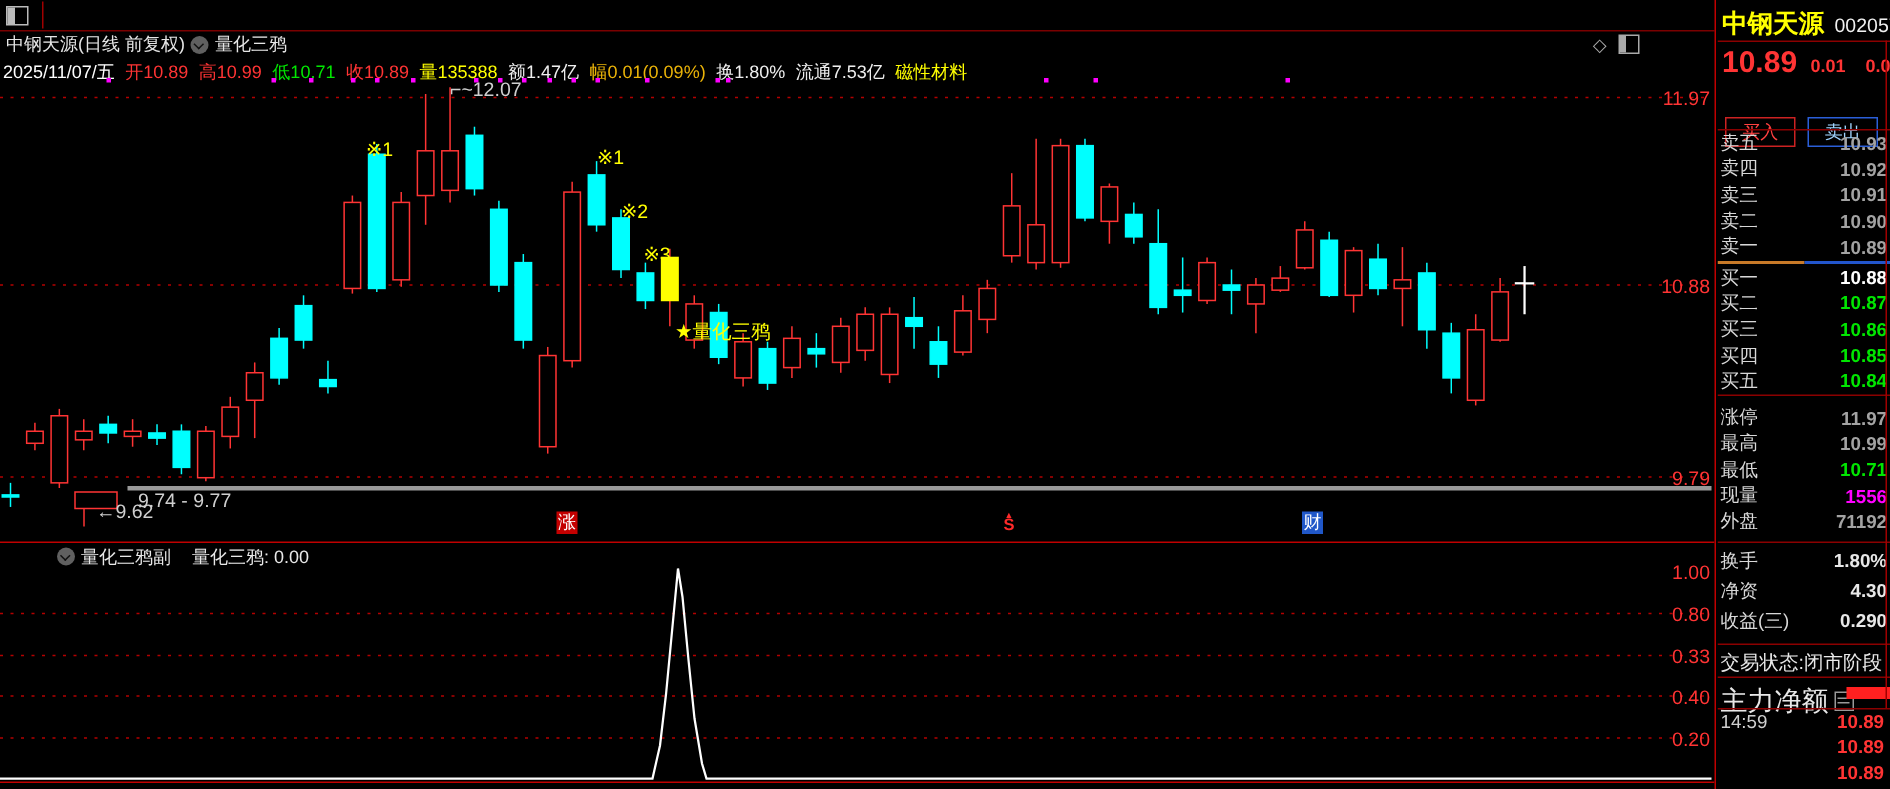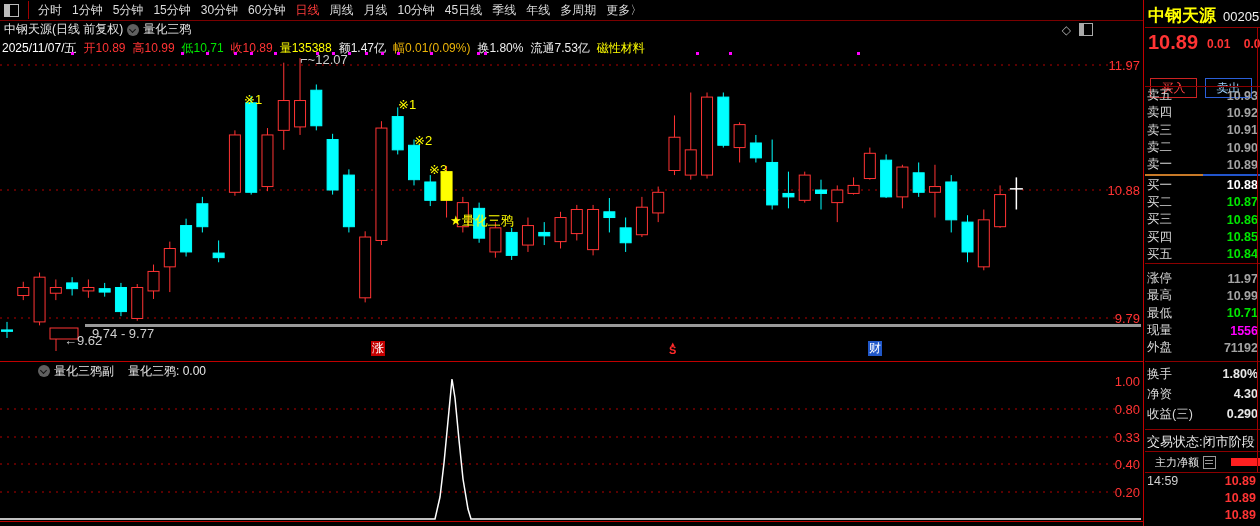--- a/index.html
+++ b/index.html
@@ -58,55 +58,38 @@
   .qrow .lb{color:#d8d8d8;}
   .qrow .vl{font-weight:bold;}
   #qbox{position:absolute;left:0;top:86px;width:115px;border-top:1px solid #8b0000;border-bottom:1px solid #8b0000;}
   #qdivider{height:3px;display:flex;}
   #qdivider .o{width:50%;height:2px;background:#c87a28;margin-top:1px;}
   #qdivider .b{width:50%;height:2px;background:#2255cc;margin-top:1px;}
   #statbox{position:absolute;left:0;top:270px;width:115px;}
   #statbox2{position:absolute;left:0;top:364px;width:115px;}
   #statbox2 .qrow{height:20px;}
   #status-row{position:absolute;left:2px;top:433px;color:#e8e8e8;font-size:13px;white-space:nowrap;}
-  #flow-row{position:absolute;left:2px;top:455px;color:#e8e8e8;font-size:11px;display:flex;align-items:center;margin-left:8px;}
+  #flow-row{position:absolute;left:2px;top:455px;color:#e8e8e8;font-size:18px;display:flex;align-items:center;}
   #flow-icon{width:11px;height:11px;border:1px solid #999;margin-left:4px;position:relative;}
   #flow-icon::before{content:"";position:absolute;left:1px;top:3px;width:8px;height:1px;background:#999;}
   #flow-icon::after{content:"";position:absolute;left:1px;top:6px;width:8px;height:1px;background:#999;}
   #flow-bar{position:absolute;left:86px;top:458px;width:32px;height:8px;background:#ff2020;}
   #ticks{position:absolute;left:0;top:474px;width:113px;}
   .tickrow{height:17px;display:flex;justify-content:space-between;padding:0 2px;}
   .tickrow .t{color:#cfcfcf;}
   .tickrow .p{color:#ff3434;font-weight:bold;}
   #rp-vline{position:absolute;left:112px;top:27px;width:1px;height:445px;background:#a00000;}
   #main-vline{position:absolute;left:1143px;top:0;width:1px;height:526px;background:#c00000;}
 </style>
 </head>
 <body>
 
 <div id="topbar">
   <div id="win-split-icon"></div>
   <div class="tb-vline"></div>
-  <div id="periods" style="display:flex;">
-      <div class="period">分时</div>
-      <div class="period">1分钟</div>
-      <div class="period">5分钟</div>
-      <div class="period">15分钟</div>
-      <div class="period">30分钟</div>
-      <div class="period">60分钟</div>
-      <div class="period active">日线</div>
-      <div class="period">周线</div>
-      <div class="period">月线</div>
-      <div class="period">10分钟</div>
-      <div class="period">45日线</div>
-      <div class="period">季线</div>
-      <div class="period">年线</div>
-      <div class="period">多周期</div>
-      <div class="period">更多〉</div>
-    </div>
 </div>
 
 <div id="chart-header">
   <span style="margin-left:4px;">中钢天源(日线 前复权)</span>
   <span class="circ-icon"></span>
   <span>量化三鸦</span>
   <span id="hdr-icons">
     <span>◇</span>
     <span id="hdr-panel-icon"></span>
   </span>

